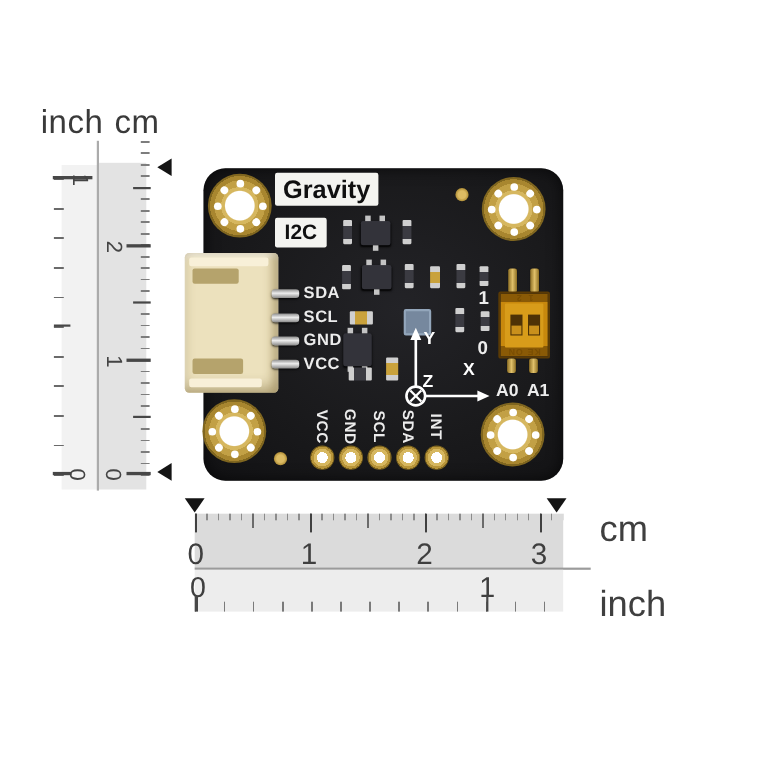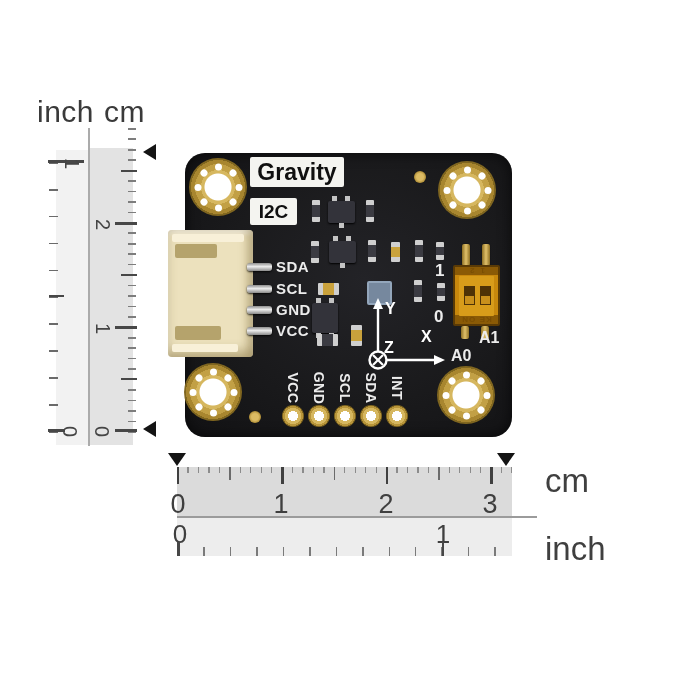--- a/index.html
+++ b/index.html
@@ -223,21 +223,21 @@
           <div class="dip-slider"></div>
         </div>
     </div>
     <div class="dip-mark" style="bottom:0px;letter-spacing:1px;">KE ON</div>
   </div>
   <div class="abs gpin" style="left:276px;top:173px;height:13px;"></div>
   <div class="abs gpin" style="left:296px;top:173px;height:13px;"></div>
   <span class="silk abs" style="left:250px;top:108px;font-size:17px;">1</span>
   <span class="silk abs" style="left:249px;top:154px;font-size:17px;">0</span>
   <span class="silk abs" style="left:266px;top:194px;font-size:16px;">A0</span>
-  <span class="silk abs" style="left:294px;top:176px;font-size:16px;">A1</span>
+  <span class="silk abs" style="left:294px;top:194px;font-size:16px;">A1</span>
 
   <div class="abs pad" style="left:97px;top:252px;"></div>
   <div class="abs pad" style="left:123px;top:252px;"></div>
   <div class="abs pad" style="left:149px;top:252px;"></div>
   <div class="abs pad" style="left:175px;top:252px;"></div>
   <div class="abs pad" style="left:201px;top:252px;"></div>
   <span class="bpl" style="left:84px;top:227px;">VCC</span>
   <span class="bpl" style="left:110px;top:227px;">GND</span>
   <span class="bpl" style="left:136px;top:227px;">SCL</span>
   <span class="bpl" style="left:162px;top:227px;">SDA</span>

